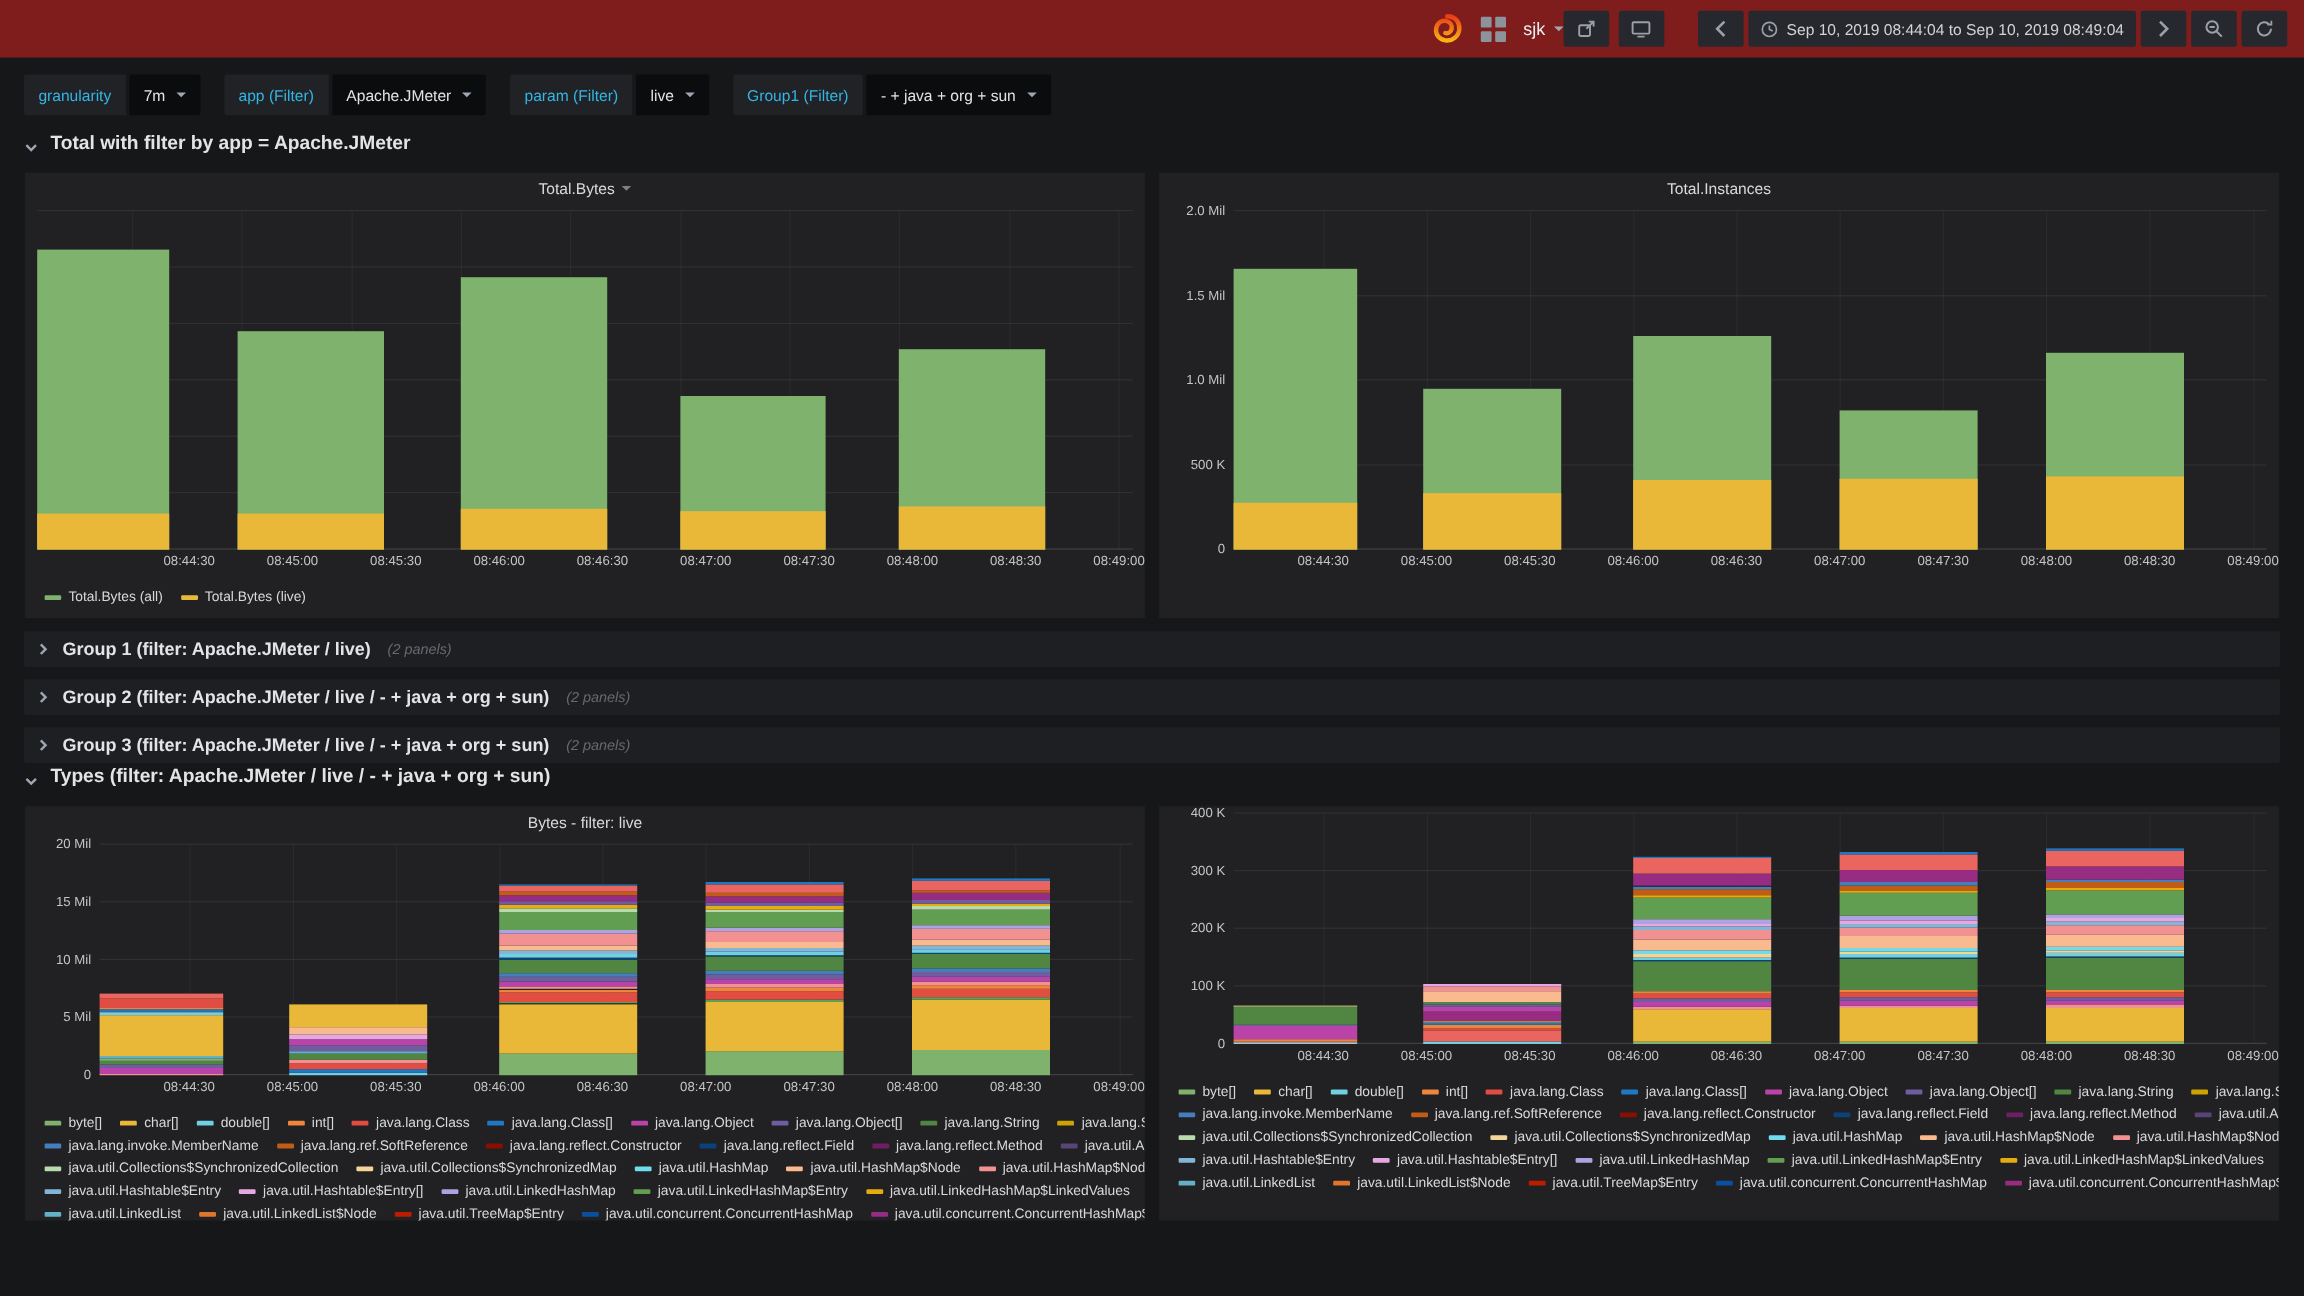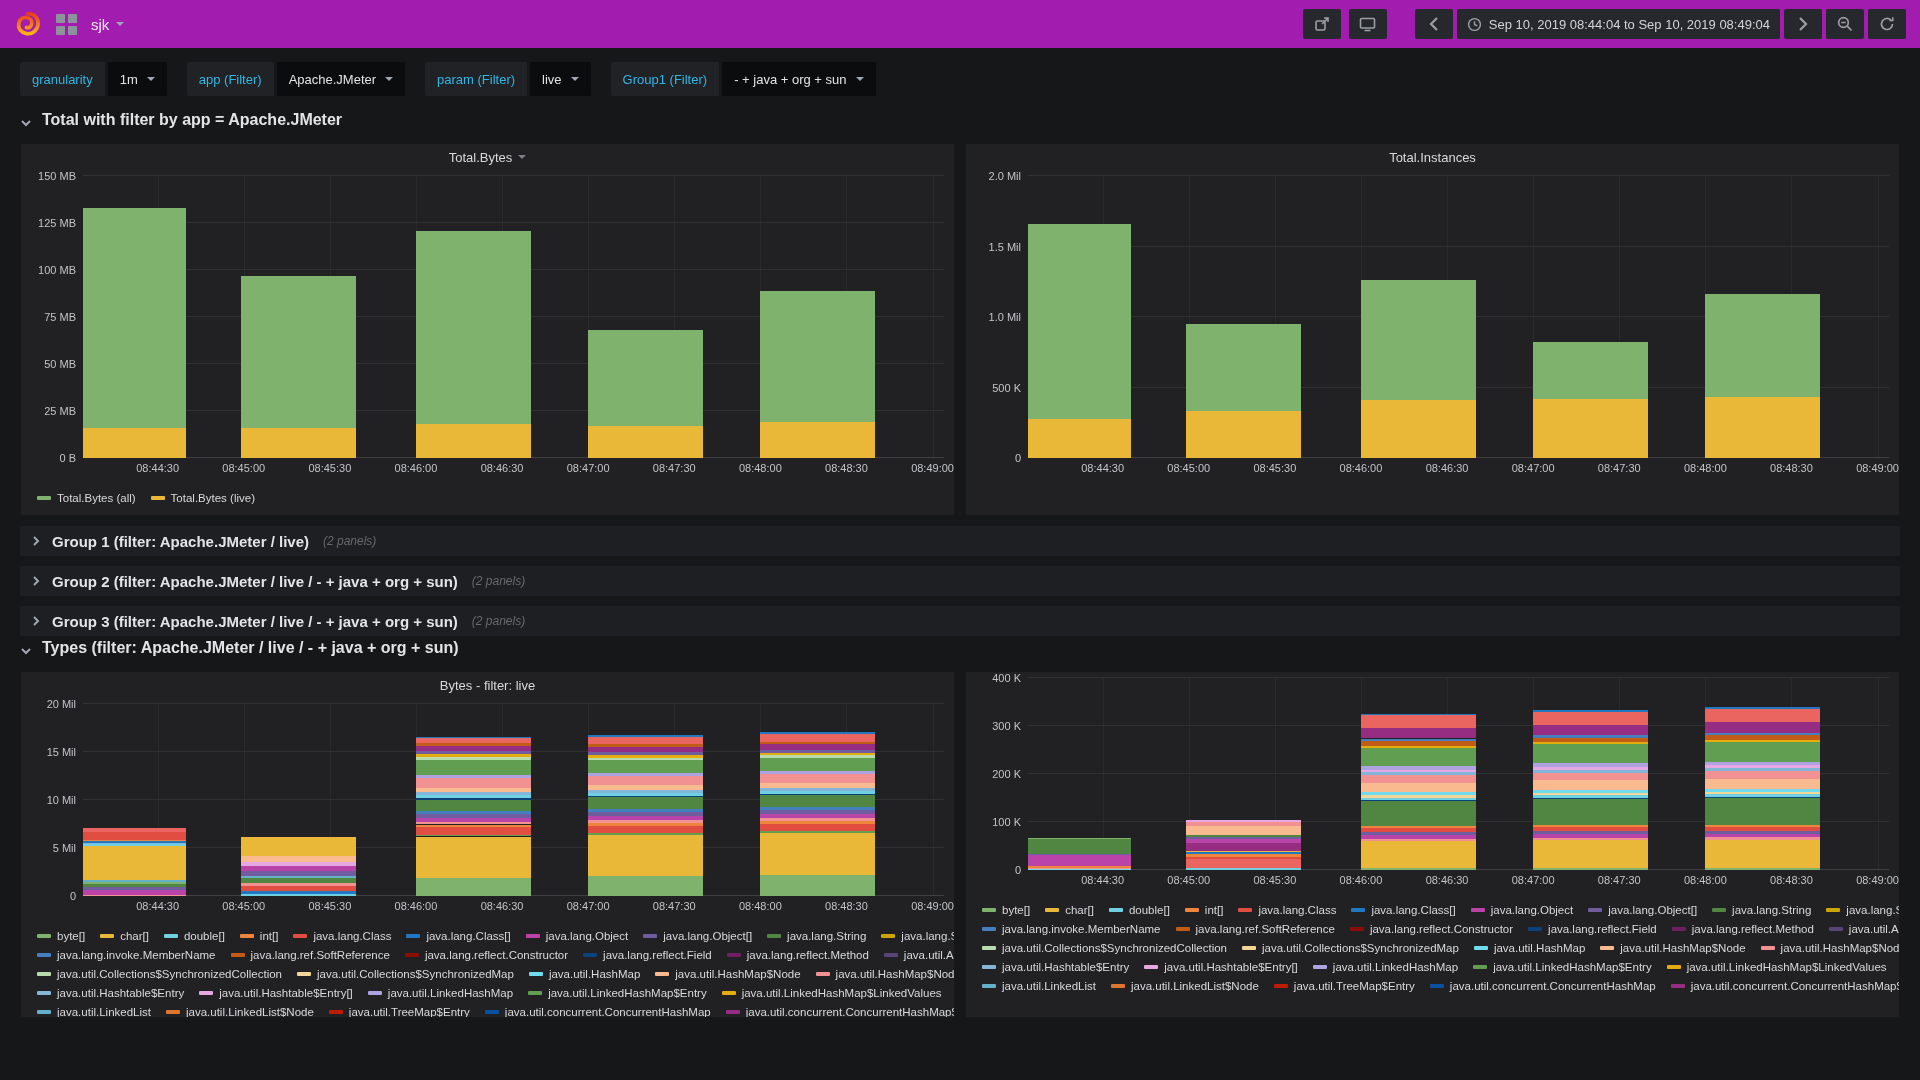--- a/index.html
+++ b/index.html
@@ -3,22 +3,22 @@
 <meta charset="utf-8">
 <style>
   * { box-sizing: border-box; }
   html,body { margin:0; padding:0; }
   body {
     width:1920px; height:1080px; overflow:hidden;
     background:#161719; color:#d8d9da;
     font-family:"Liberation Sans", sans-serif;
   }
   
-  .navbar { height:48px; display:flex; align-items:center; justify-content:space-between;
-            padding:0 14px; background:#a21caf; }
+  .navbar { height:48px; display:flex; align-items:center; justify-content:flex-end;
+            padding:0 14px; background:#7f1d1d; }
   .nav-left { display:flex; align-items:center; gap:14px; }
   .logo { width:28px; height:28px; display:flex; align-items:center; }
   .grid-icon { display:grid; grid-template-columns:9px 9px; grid-template-rows:9px 9px; gap:3px; cursor:pointer; }
   .grid-icon span { background:#8d939b; border-radius:1px; }
   .dash-title { font-size:15px; color:#eceef0; display:flex; align-items:center; gap:7px; cursor:pointer; }
   .caret-down { width:0; height:0; border-left:4px solid transparent; border-right:4px solid transparent; border-top:4px solid #9fa7b3; }
   .nav-right { display:flex; align-items:center; gap:8px; }
   .navbtn { height:30px; min-width:38px; padding:0 10px; background:#26282d; border-radius:2px;
             display:flex; align-items:center; justify-content:center; gap:7px; color:#9aa0a6;
             font-size:13px; cursor:pointer; }
@@ -135,21 +135,21 @@
         </svg>
       </div>
     </div>
   </div>
 </div>
 
 <div class="submenu">
   <div class="var">
     <div class="var-label">granularity</div>
     <div class="var-value">
-      <span>1m</span>
+      <span>7m</span>
       <span class="caret-down"></span>
     </div>
   </div>
   <div class="var">
     <div class="var-label">app (Filter)</div>
     <div class="var-value">
       <span>Apache.JMeter</span>
       <span class="caret-down"></span>
     </div>
   </div>
@@ -181,29 +181,20 @@
   </div>
 
   <div class="panelrow">
     <div class="panel">
       <div class="ptitle">
         <span>Total.Bytes</span>
         <span class="caret-down"></span>
       </div>
       <div>
           <div class="graph">
-            <div class="yaxis" style="height: 282px;">
-              <div class="ylab" style="bottom: 100%;">150 MB</div>
-              <div class="ylab" style="bottom: 83.3333%;">125 MB</div>
-              <div class="ylab" style="bottom: 66.6667%;">100 MB</div>
-              <div class="ylab" style="bottom: 50%;">75 MB</div>
-              <div class="ylab" style="bottom: 33.3333%;">50 MB</div>
-              <div class="ylab" style="bottom: 16.6667%;">25 MB</div>
-              <div class="ylab" style="bottom: 0%;">0 B</div>
-            </div>
             <div class="plot" style="height: 282px;">
               <div class="hgrid" style="bottom: 100%;"></div>
               <div class="hgrid" style="bottom: 83.3333%;"></div>
               <div class="hgrid" style="bottom: 66.6667%;"></div>
               <div class="hgrid" style="bottom: 50%;"></div>
               <div class="hgrid" style="bottom: 33.3333%;"></div>
               <div class="hgrid" style="bottom: 16.6667%;"></div>
               <div class="hgrid zero" style="bottom: 0%;"></div>
               <div class="vgrid" style="left: 8.67%;"></div>
               <div class="vgrid" style="left: 18.67%;"></div>

